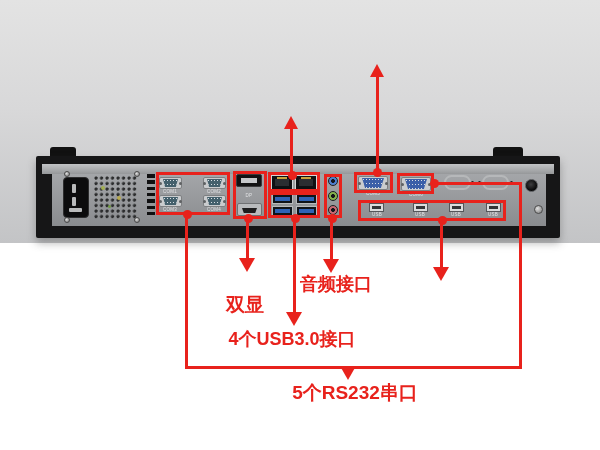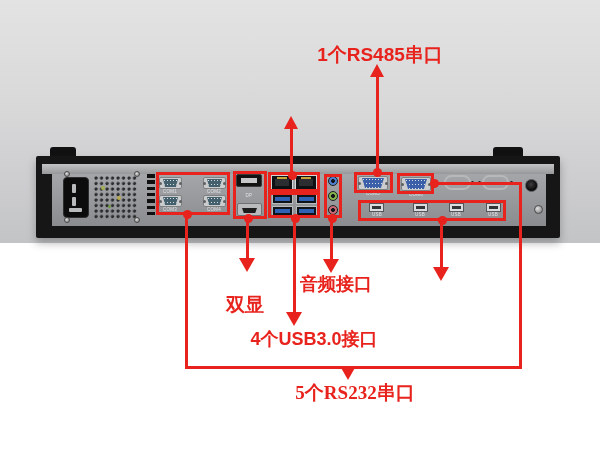--- a/index.html
+++ b/index.html
@@ -253,18 +253,17 @@
   <i class="ah-down" style="left:433px; top:267px;"></i>
 
   <i class="red-dot" style="left:183px; top:210px;"></i>
   <i class="red-dot" style="left:430px; top:179px;"></i>
   <div class="red-line" style="left:185px; top:212px; width:3px; height:156px;"></div>
   <div class="red-line" style="left:432px; top:182px; width:90px; height:3px;"></div>
   <div class="red-line" style="left:519px; top:183px; width:3px; height:186px;"></div>
   <div class="red-line" style="left:185px; top:366px; width:337px; height:3px;"></div>
   <i class="ah-down" style="left:340px; top:366px;"></i>
 
-  <div class="ann" style="left:300px; top:44px;">1个RS485串口</div>
   <div class="ann" style="left:165px; top:294px;">双显</div>
   <div class="ann sm" style="left:256px; top:274px;">音频接口</div>
-  <div class="ann sm" style="left:234px; top:329px;">4个USB3.0接口</div>
-  <div class="ann" style="left:275px; top:382px;font-family:Liberation Serif, serif;">5个RS232串口</div>
+  <div class="ann sm" style="left:212px; top:329px;">4个USB3.0接口</div>
+  <div class="ann" style="left:275px; top:382px;">5个RS232串口</div>
 </div>
 
 </body></html>

